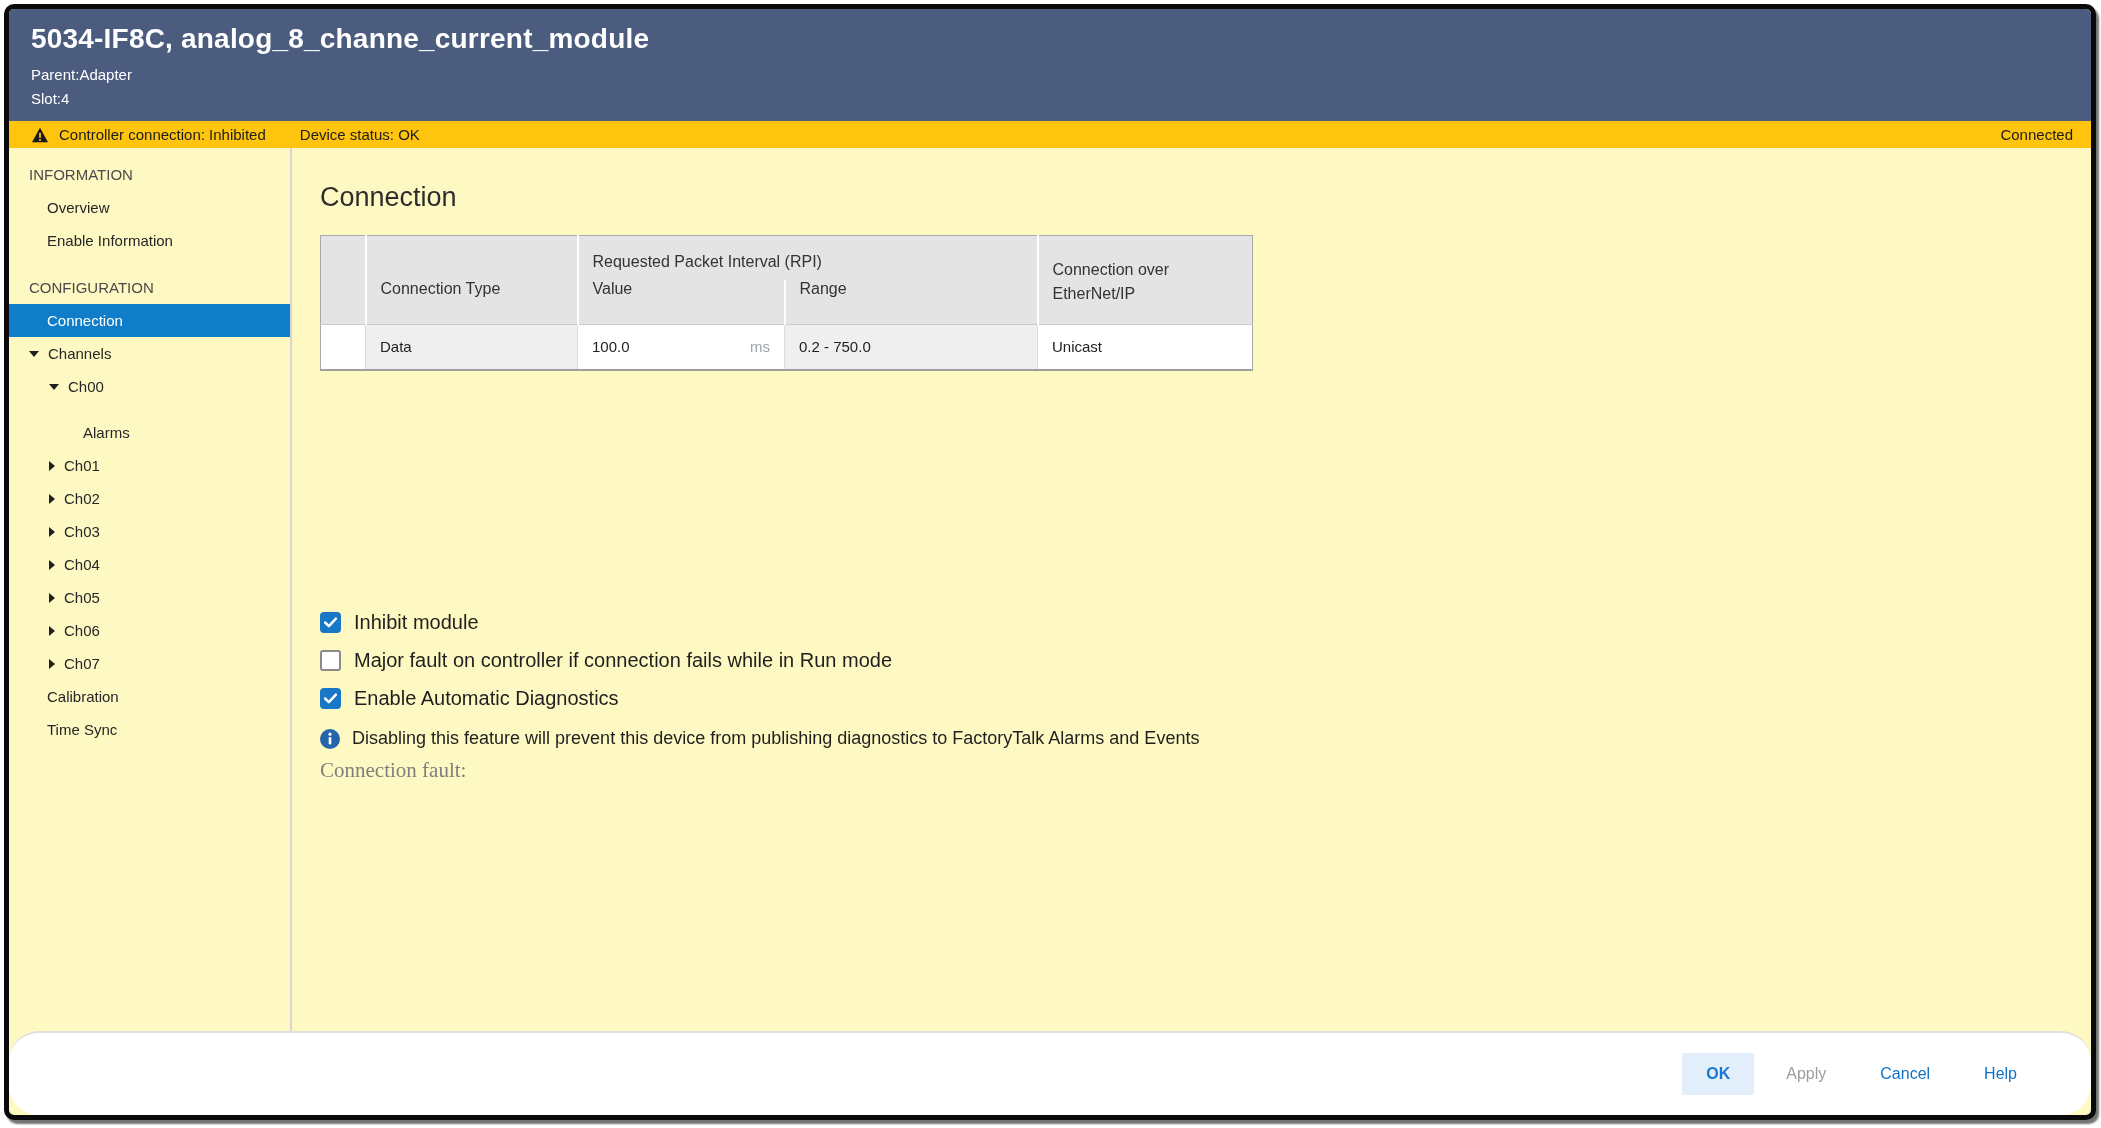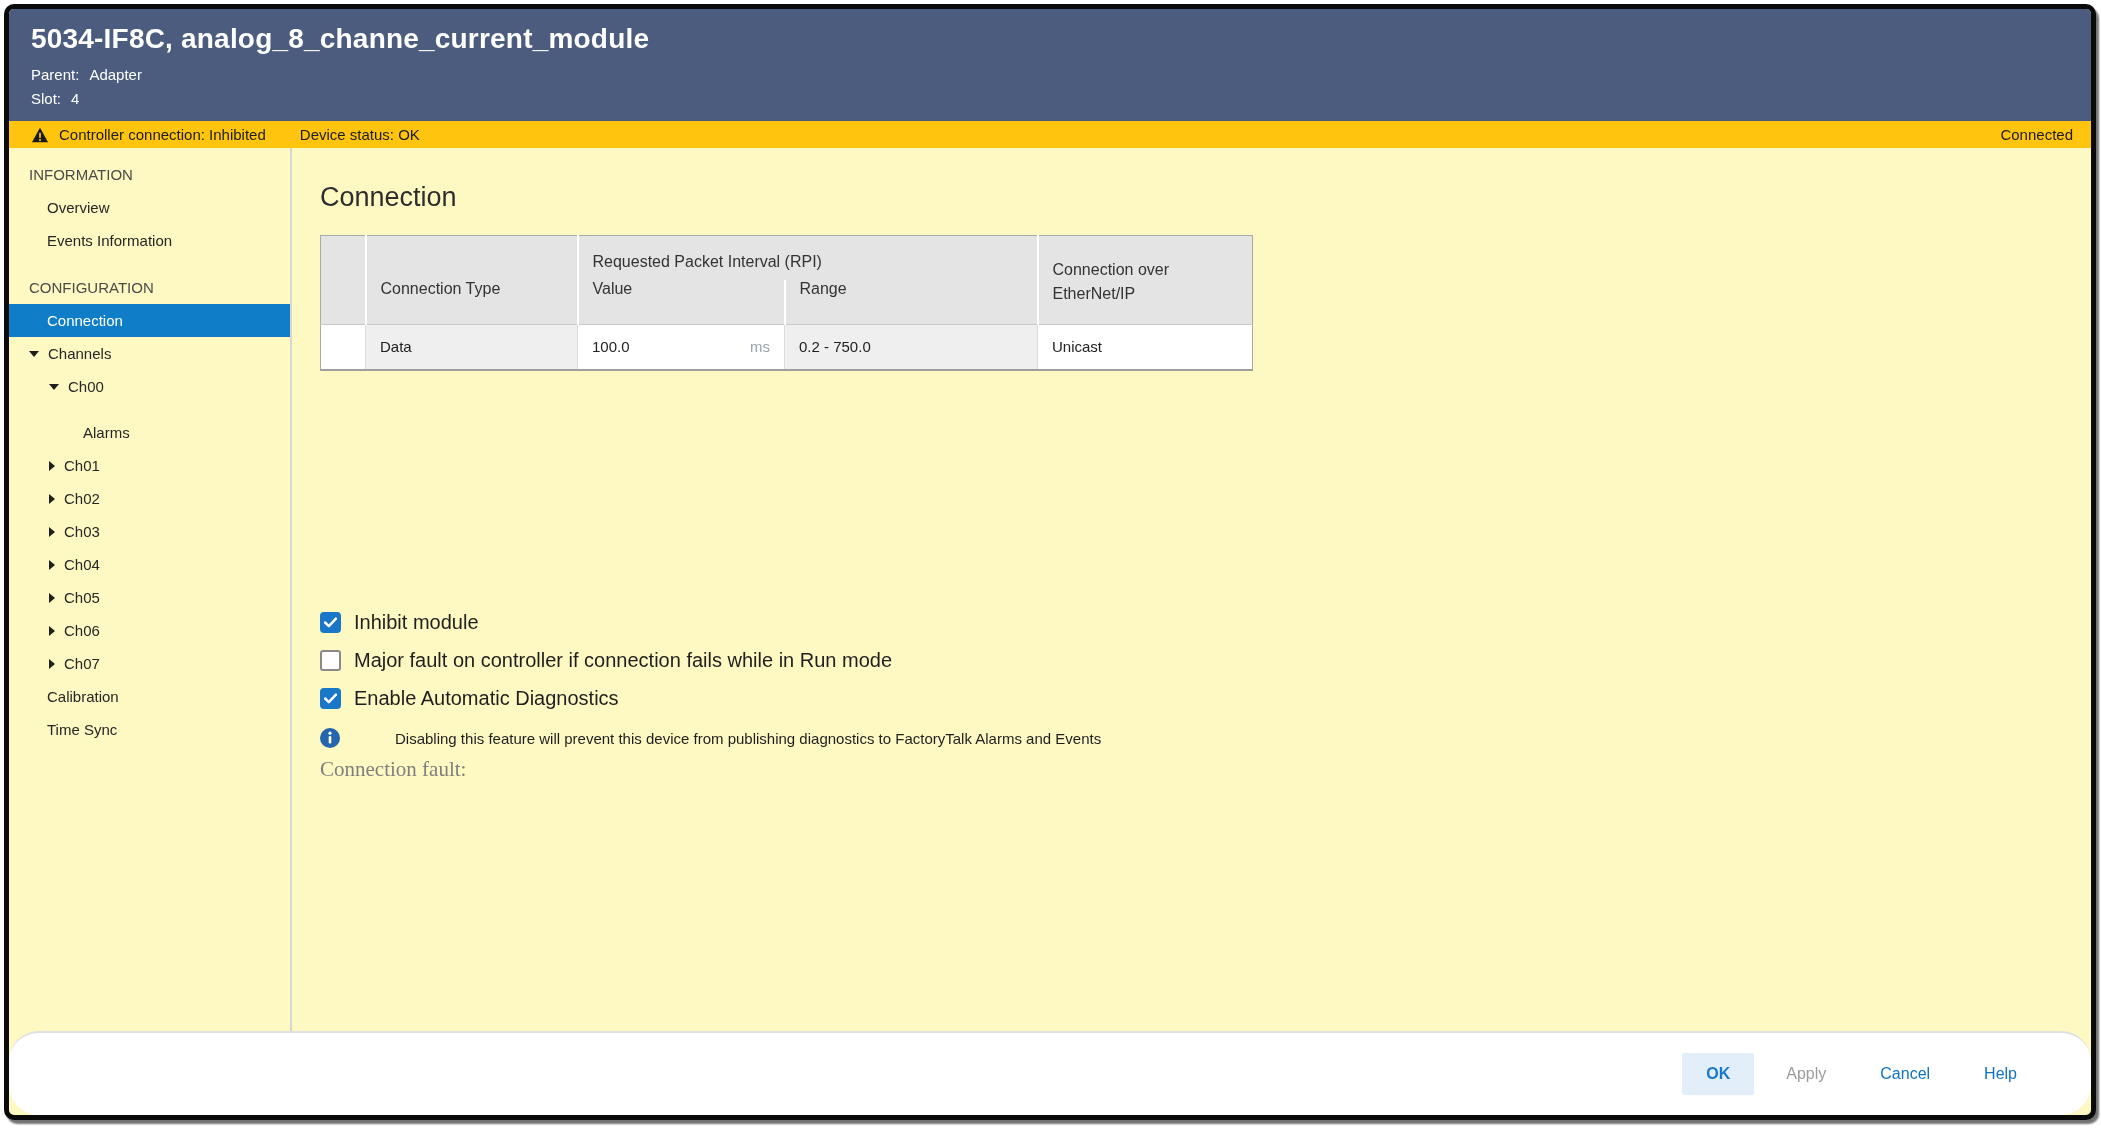--- a/index.html
+++ b/index.html
@@ -12,21 +12,21 @@
     border:5px solid #0a0a0a; border-radius:10px;
     box-shadow:3px 4px 2px rgba(0,0,0,0.55);
     overflow:hidden; background:#fef9c3;
     display:flex; flex-direction:column;
   }
 
   
   .titlebar { background:#4B5C7E; color:#ffffff; padding:14px 24px 10px 22px; flex:0 0 auto; }
   .titlebar h1 { font-size:28px; font-weight:bold; letter-spacing:0.2px; margin-bottom:8px; }
   .title-sub { font-size:15px; line-height:24px; display:flex; }
-  .title-sub .lbl { margin-right:10px; }
+  .title-sub .lbl { }
 
   
   .statusbar { background:#FFC40D; height:27px; display:flex; align-items:center;
                padding:0 18px 0 22px; font-size:15px; color:#1d1d1d; flex:0 0 auto; }
   .statusbar .warn-icon { width:18px; height:16px; margin-right:10px; display:inline-flex; }
   .statusbar .seg { margin-right:34px; }
   .statusbar .right { margin-left:auto; }
 
   
   .bodyrow { flex:1 1 auto; display:flex; min-height:0; }
@@ -64,21 +64,21 @@
   td.c-val .unit { color:#9aa3ad; }
   td.c-rng { background:#EFEFEF; border-right:1px solid #dcdcdc; }
   td.c-eip { background:#ffffff; }
 
   .options { margin-top:240px; }
   .opt-row { display:flex; align-items:center; margin-bottom:15px; font-size:20px; color:#1f1f1f; }
   .checkbox { width:21px; height:21px; border-radius:4px; margin-right:13px; flex:0 0 21px;
               display:flex; align-items:center; justify-content:center; cursor:pointer; }
   .checkbox.checked { background:#1877C7; }
   .checkbox.unchecked { background:#ffffff; border:2px solid #8a8a8a; border-radius:3px; }
-  .info-row { display:flex; align-items:center; margin-top:18px; font-size:15px; color:#1f1f1f;gap:43px; }
+  .info-row { display:flex; align-items:center; margin-top:18px; font-size:18px; color:#1f1f1f; }
   .info-icon { width:20px; height:20px; margin-right:12px; flex:0 0 20px; }
   .fault-label { margin-top:9px; font-size:21px; color:#7f7f7f;font-family:Liberation Serif, serif; }
 
   
   .footer { flex:0 0 84px; border-top:2px solid #e0e0e0; display:flex; align-items:center;
             justify-content:flex-end; padding-right:52px; background:#ffffff;border-radius:30px; }
   .btn { font-size:16px; border:none; background:transparent; cursor:pointer;
          font-family:"Liberation Sans", sans-serif; }
   .btn-ok { background:#E2EEF9; color:#1879CE; font-weight:bold; padding:12px 24px; border-radius:2px; margin-right:22px; }
   .btn-apply { color:#9C9C9C; margin-right:34px; padding:12px 10px; }
@@ -114,21 +114,21 @@
     <span class="seg">Controller connection: Inhibited</span>
     <span class="seg">Device status: OK</span>
     <span class="right">Connected</span>
   </div>
 
   <div class="bodyrow">
 
     <div class="sidebar">
       <div class="side-section">INFORMATION</div>
       <div class="side-item">Overview</div>
-      <div class="side-item">Events Information</div>
+      <div class="side-item">Enable Information</div>
       <div class="cfg-gap"></div>
       <div class="side-section">CONFIGURATION</div>
       <div class="side-item selected">Connection</div>
       <div class="side-item tree1">
         <span class="tri tri-down"></span>
         <span>Channels</span>
       </div>
       <div class="side-item tree2">
         <span class="tri tri-down"></span>
         <span>Ch00</span>

